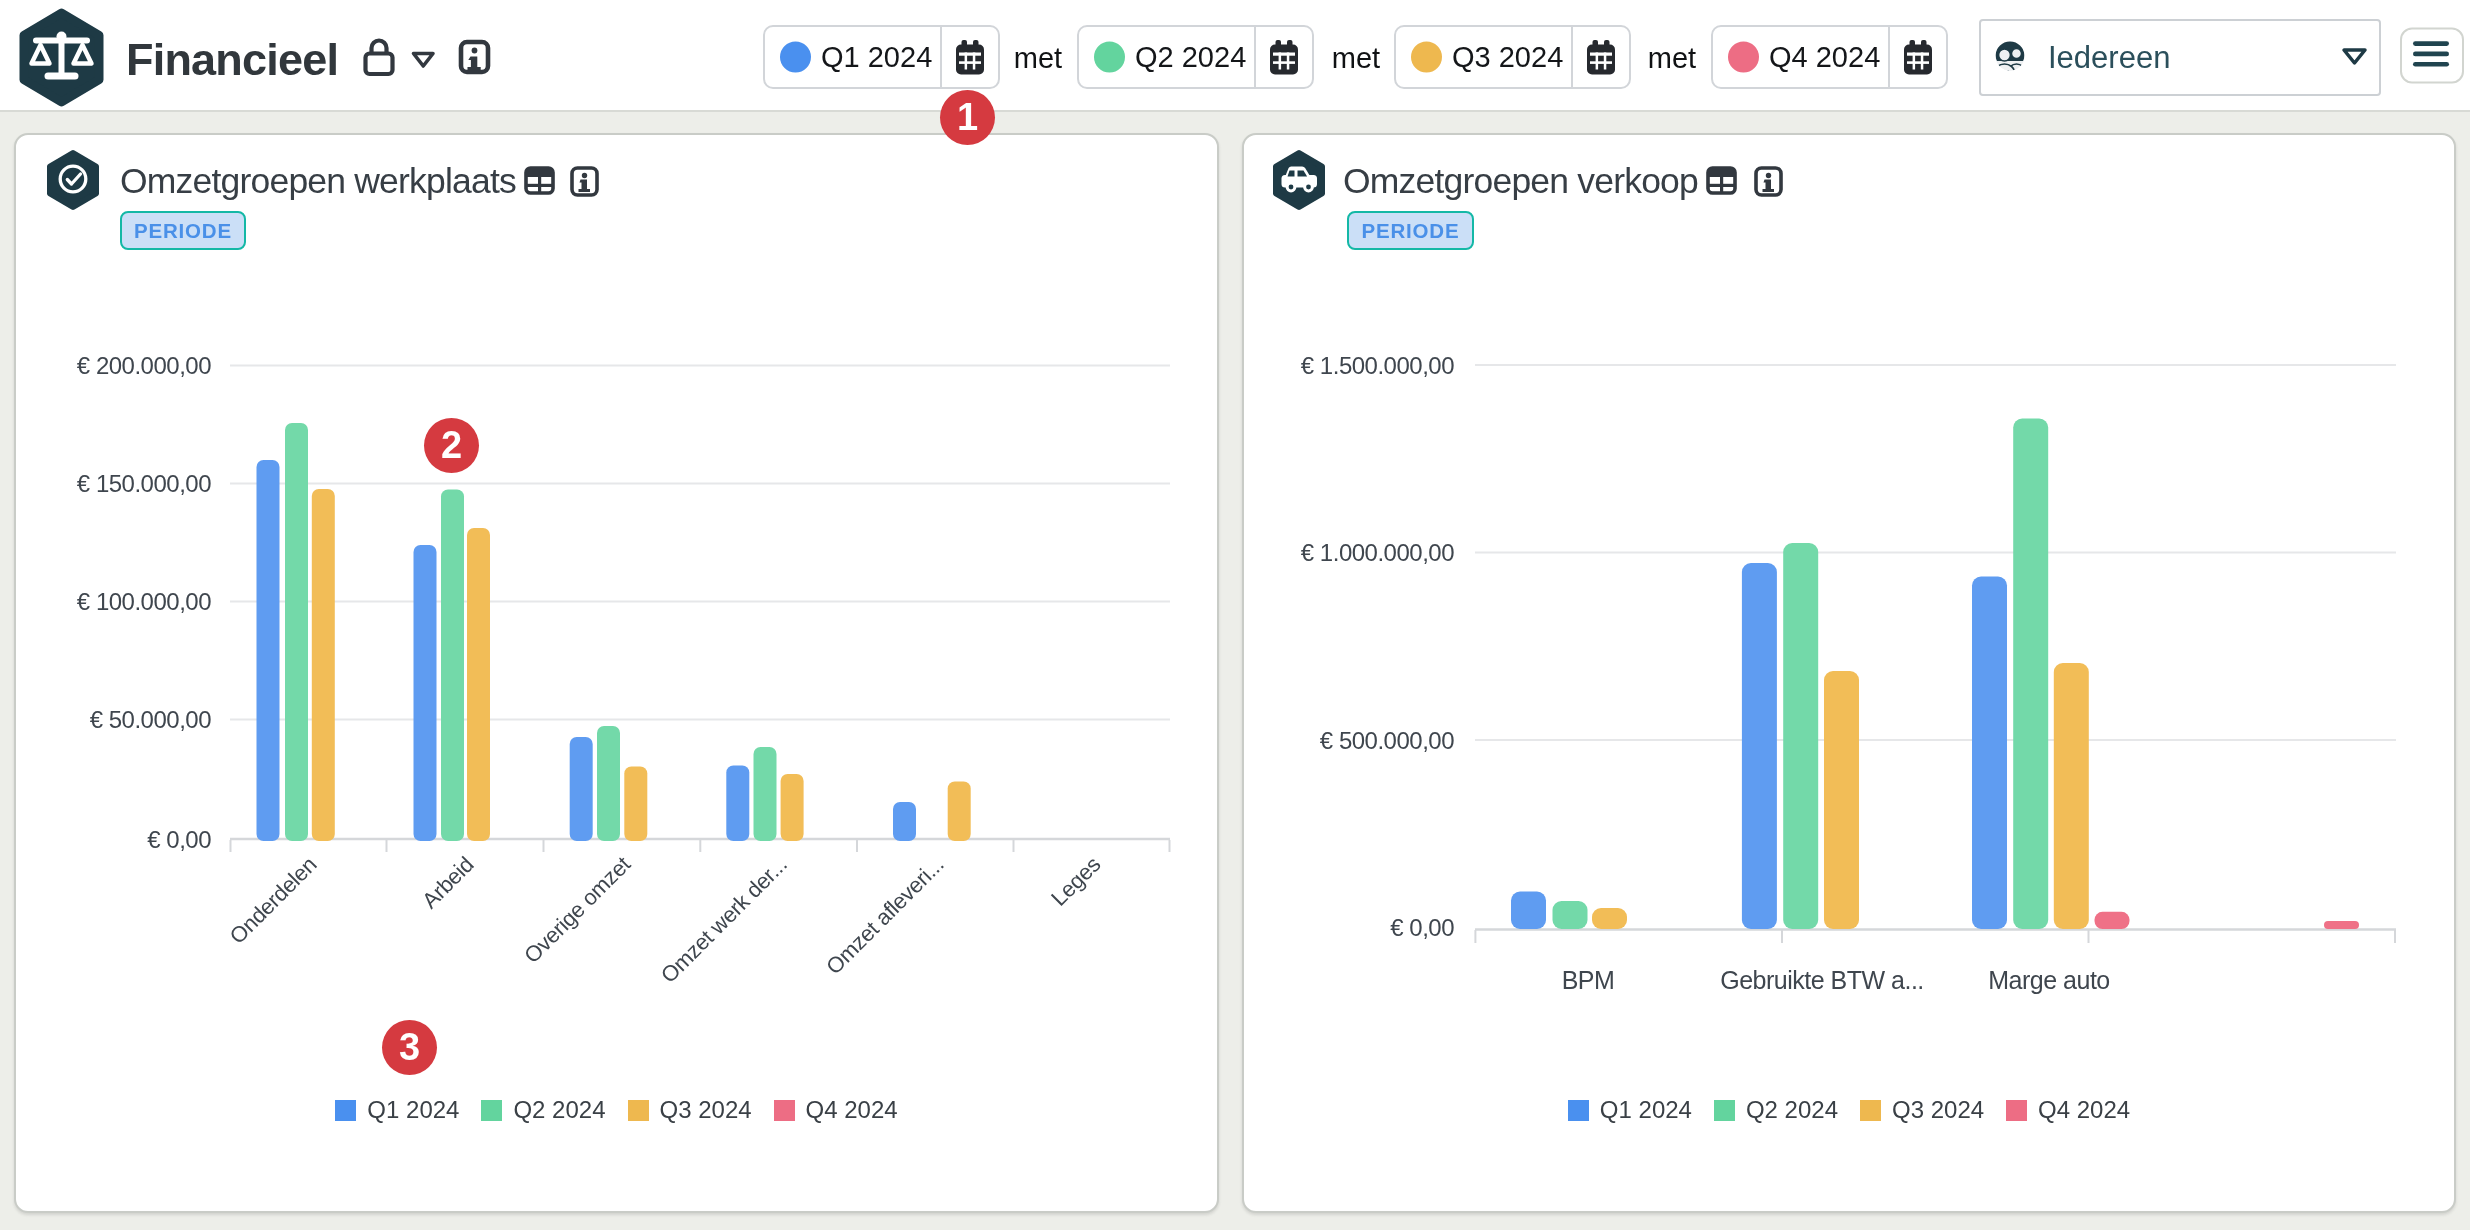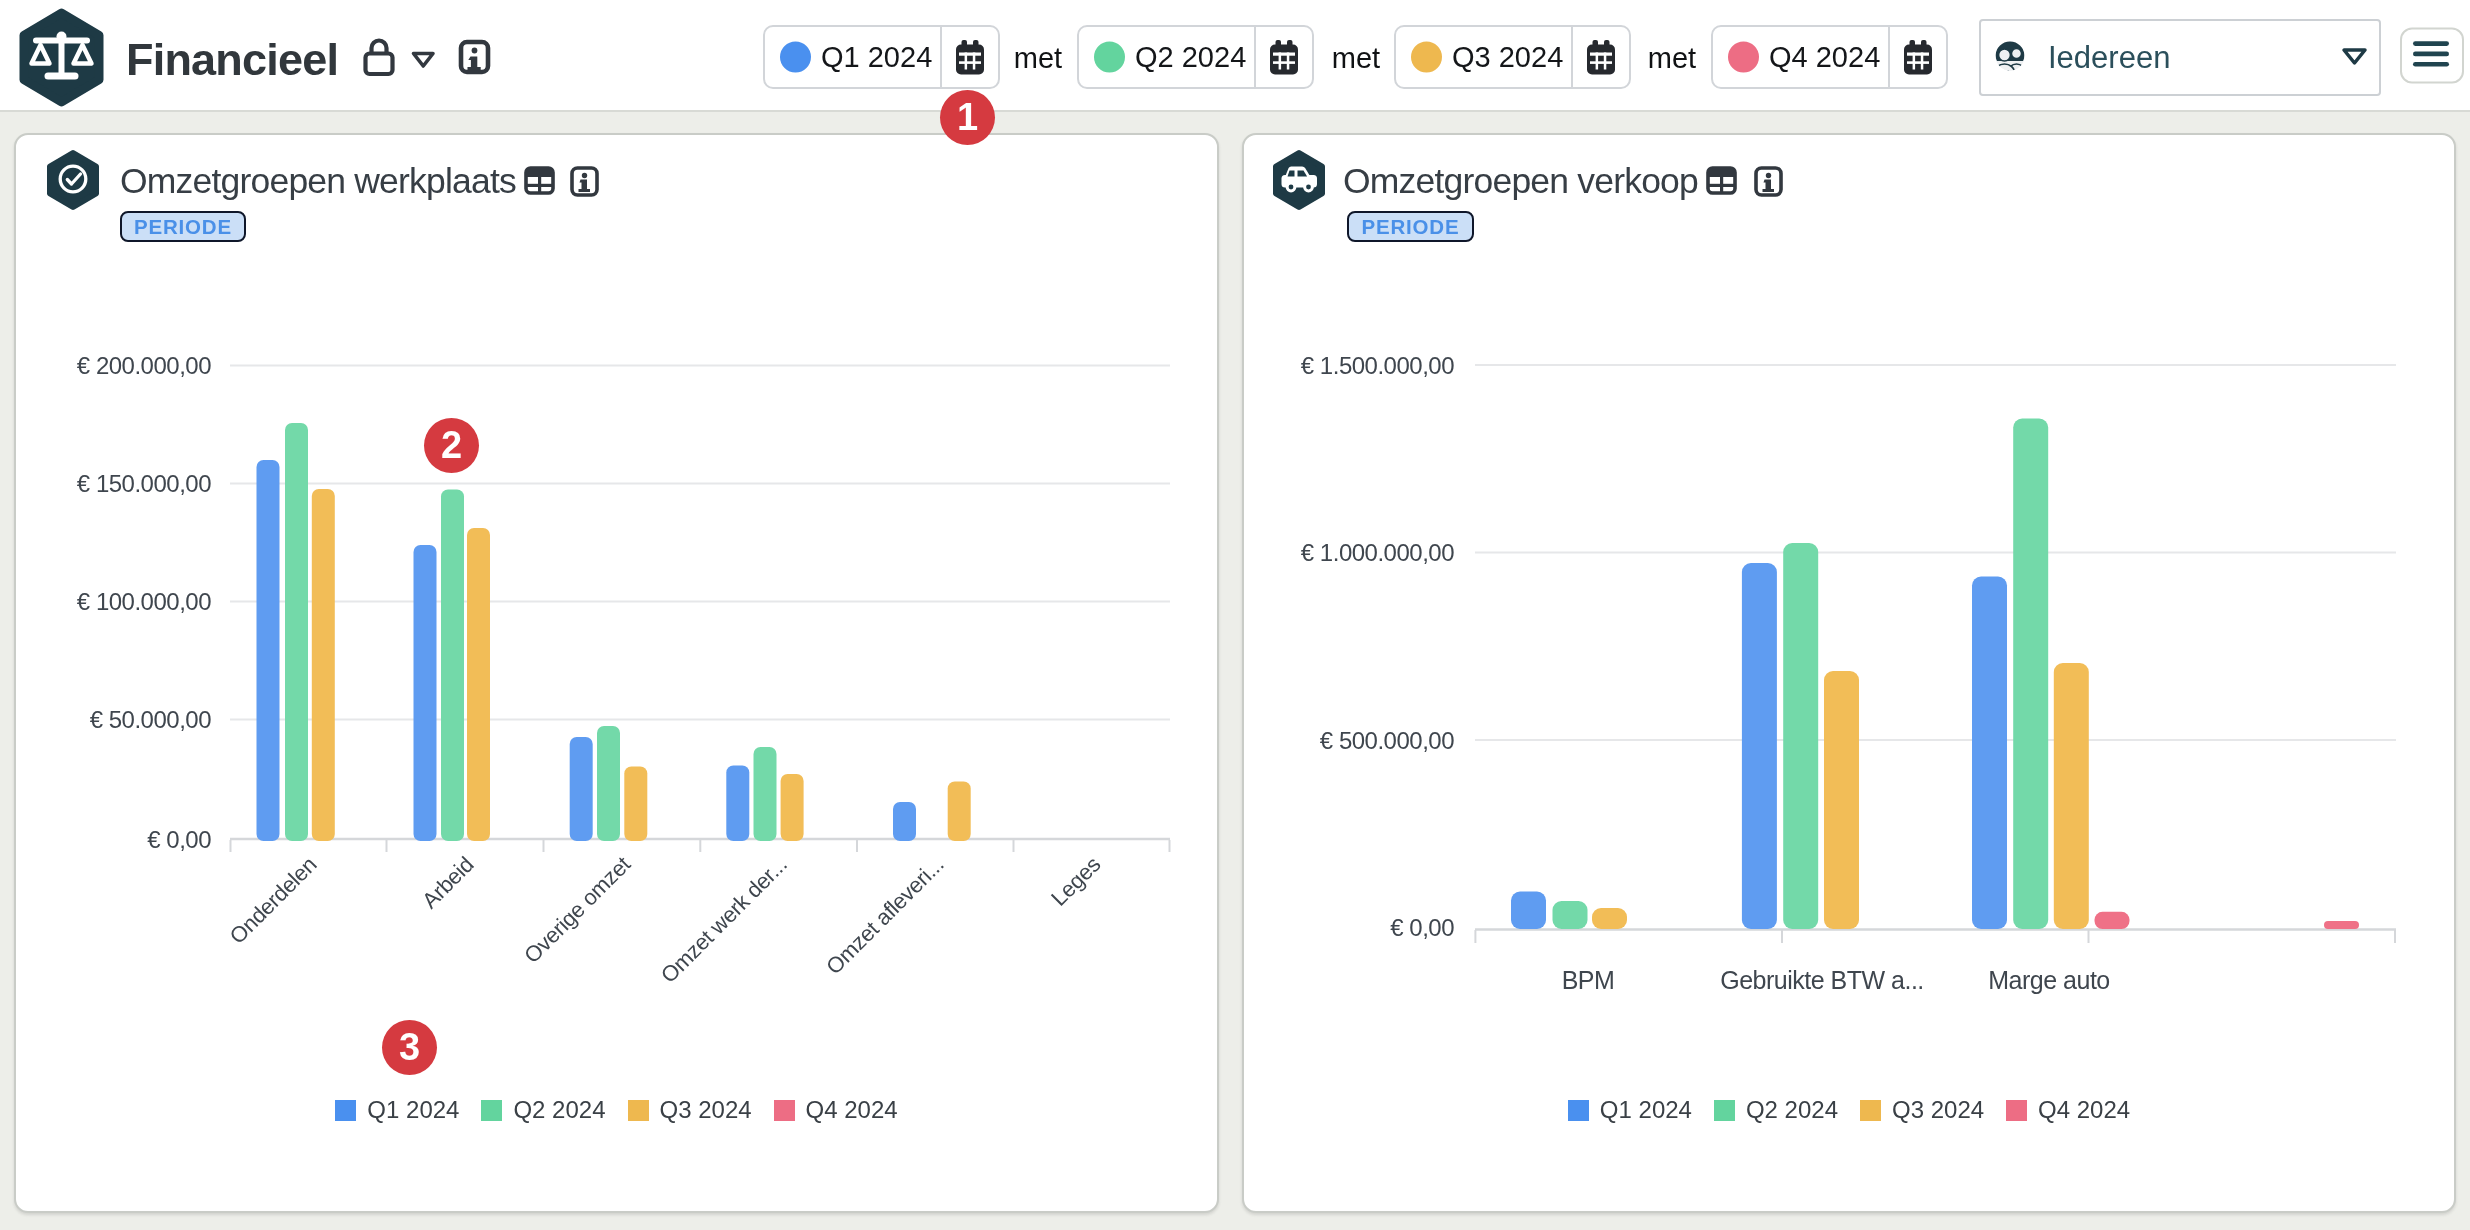--- a/index.html
+++ b/index.html
@@ -3,21 +3,21 @@
 <style>
 * { margin:0; padding:0; box-sizing:border-box; }
 html,body { width:2470px; height:1230px; overflow:hidden; }
 body { font-family:"Liberation Sans", sans-serif; background:#edeee9; }
 #app { position:relative; width:2470px; height:1230px; }
 #hdr { position:absolute; left:0; top:0; width:2470px; height:112px; background:#fff; border-bottom:2px solid #d8dad5; }
 .card { position:absolute; top:133px; height:1080px; background:#fff; border:2px solid #c9ccc7; box-shadow:0 2px 3px rgba(60,60,55,0.14); border-radius:14px; }
 #cardL { left:14px; width:1205px; }
 #cardR { left:1242px; width:1214px; }
 #ov { position:absolute; left:0; top:0; z-index:5; }
-.pbadge { position:absolute; top:211px; height:31px; background:#cbdff7; border:2px solid #0f172a; border-radius:8px;
+.pbadge { position:absolute; top:211px; height:39px; background:#cbdff7; border:2px solid #14b8a6; border-radius:8px;
   color:#4a90e8; font-size:20.5px; font-weight:bold; letter-spacing:0.8px; display:flex; align-items:center; justify-content:center; z-index:6; }
 .legend { position:absolute; top:1096px; display:flex; justify-content:center; align-items:center; gap:22px; z-index:6;
   font-size:24px; color:#3a4046; }
 .li { display:flex; align-items:center; }
 .sw { width:21px; height:21px; margin-right:11px; display:inline-block; }
 .rb { position:absolute; width:55px; height:55px; border-radius:50%; background:#d53a40; color:#fff; font-size:38px; font-weight:bold;
   display:flex; align-items:center; justify-content:center; z-index:9; }
 </style></head>
 <body>
 <div id="app">

